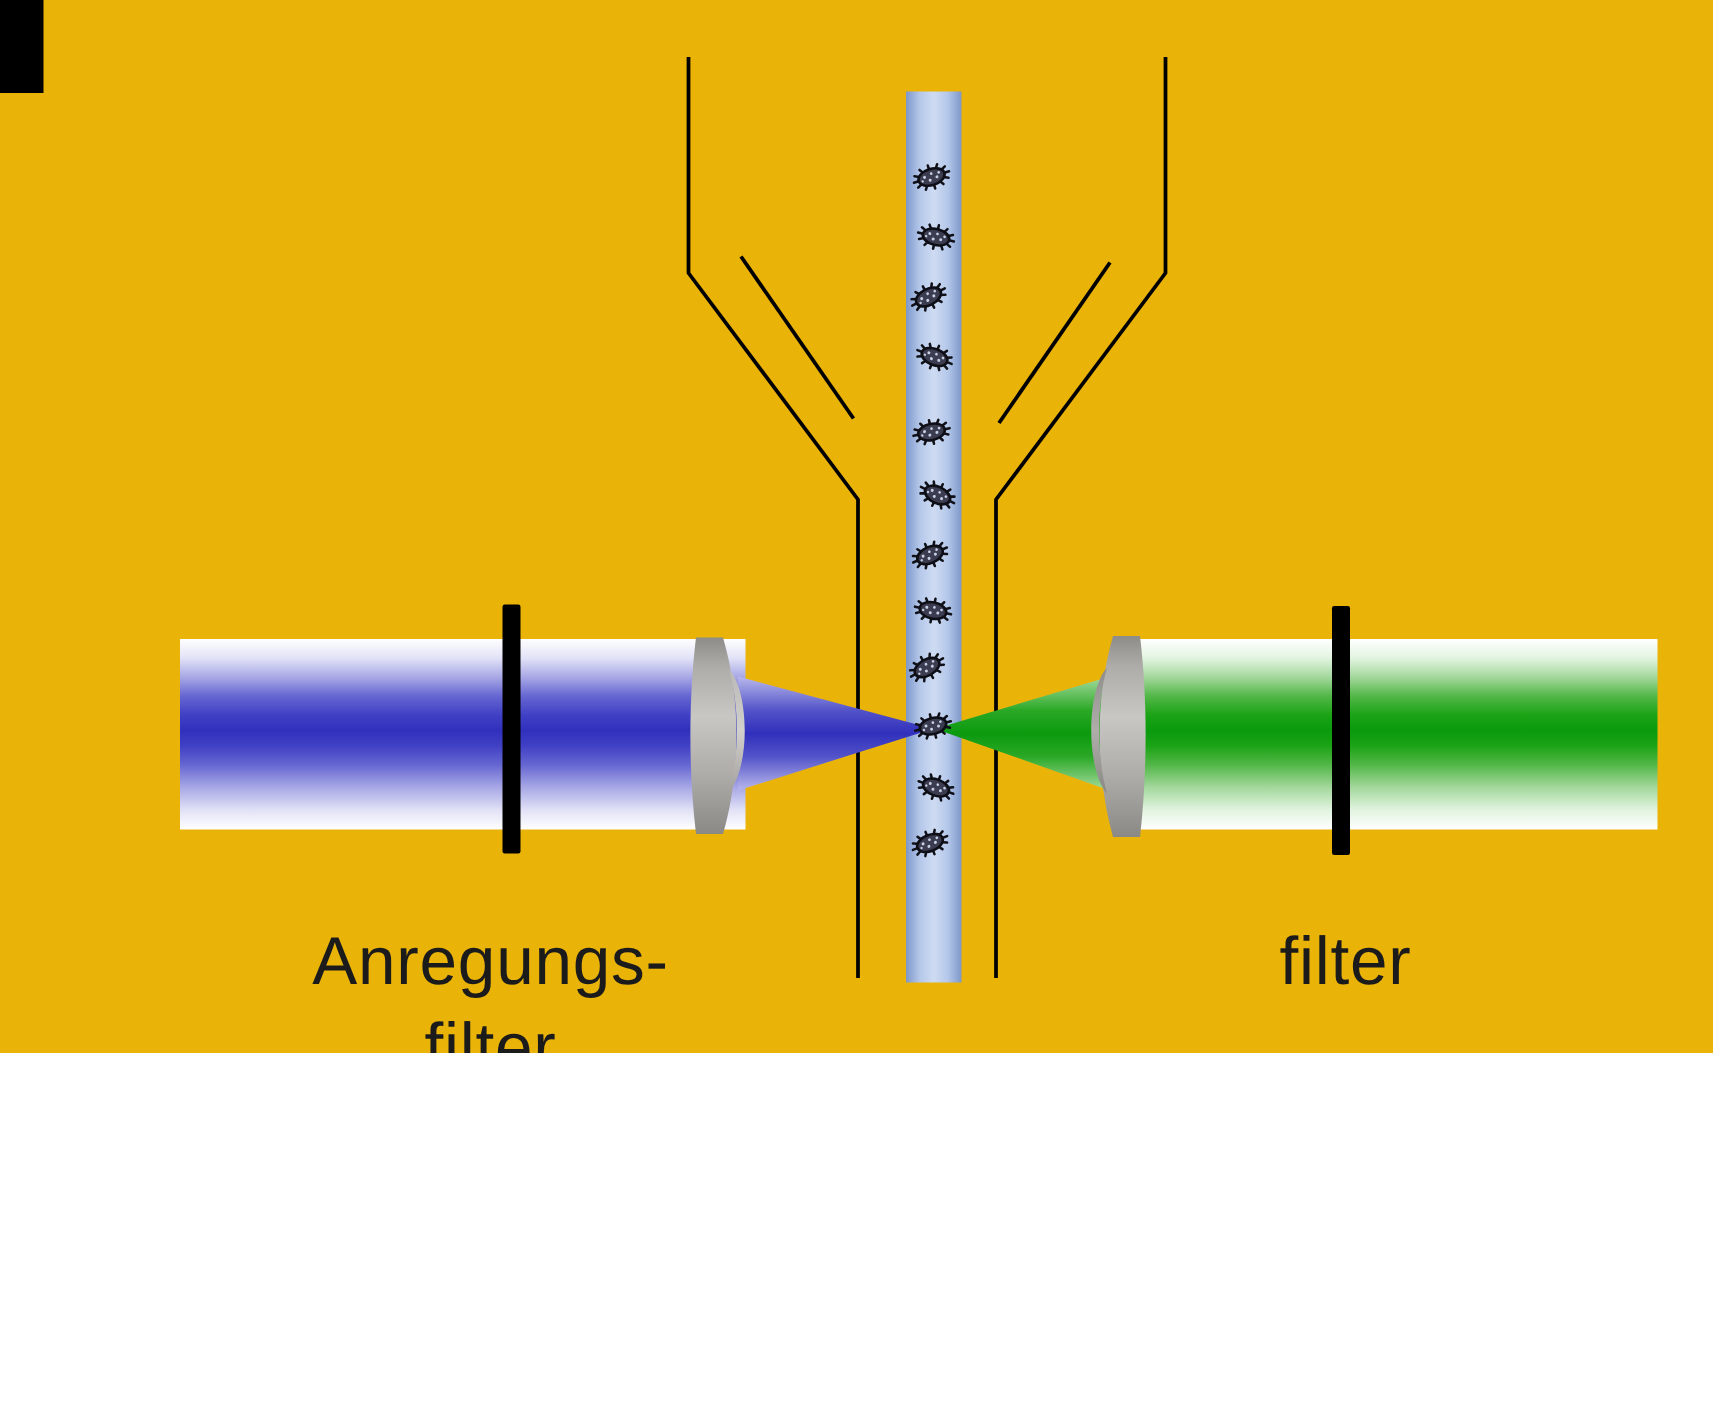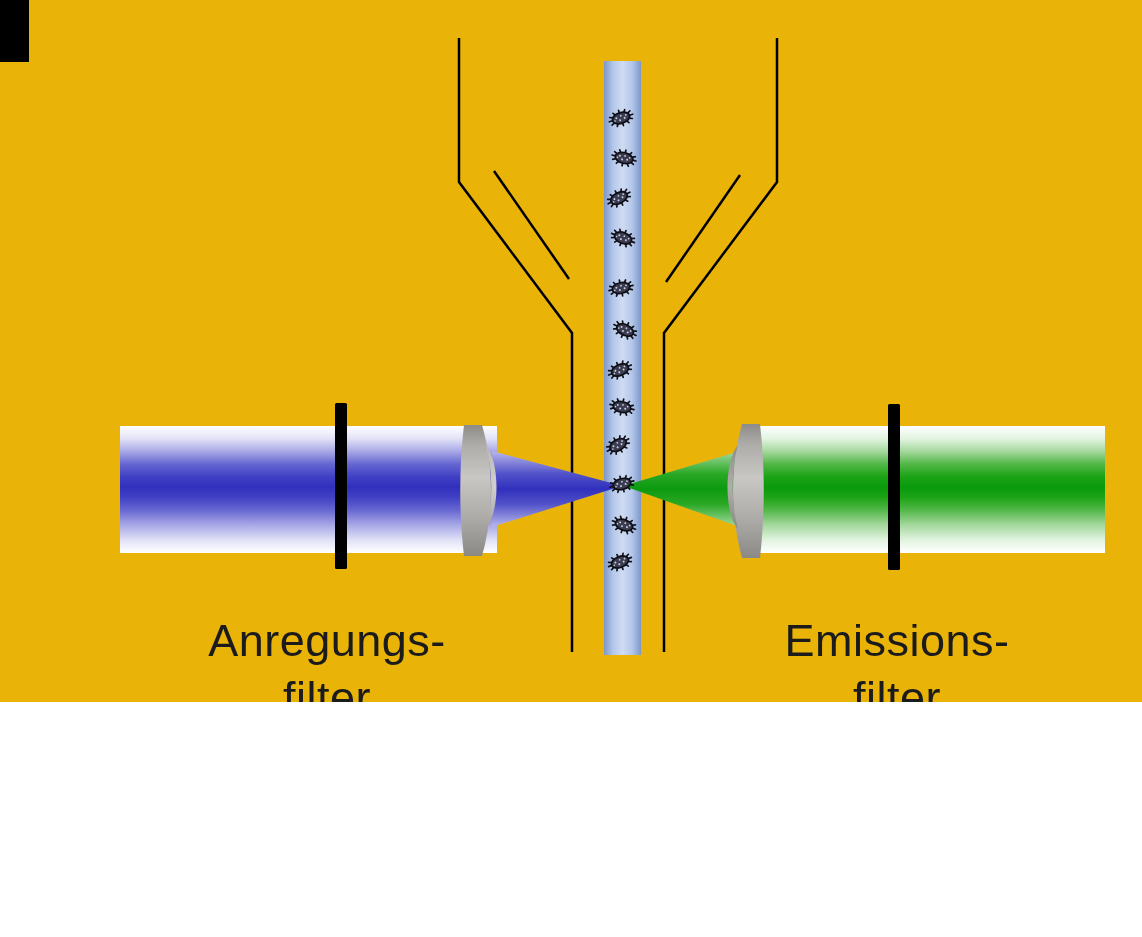--- a/index.html
+++ b/index.html
@@ -151,19 +151,18 @@
         <use href="#bacterium" transform="translate(620 562) rotate(-22)"></use>
       </g>
   </svg>
 
   <div class="optics-label" id="label-excitation">
     <div>Anregungs-</div>
     <div>filter</div>
   </div>
 
   <div class="optics-label" id="label-emission">
-    <div>Emissions-</div>
     <div>filter</div>
   </div>
 
   <div id="bottom-mask"></div>
   <div id="corner-mask"></div>
 </div>
 
 </body></html>

